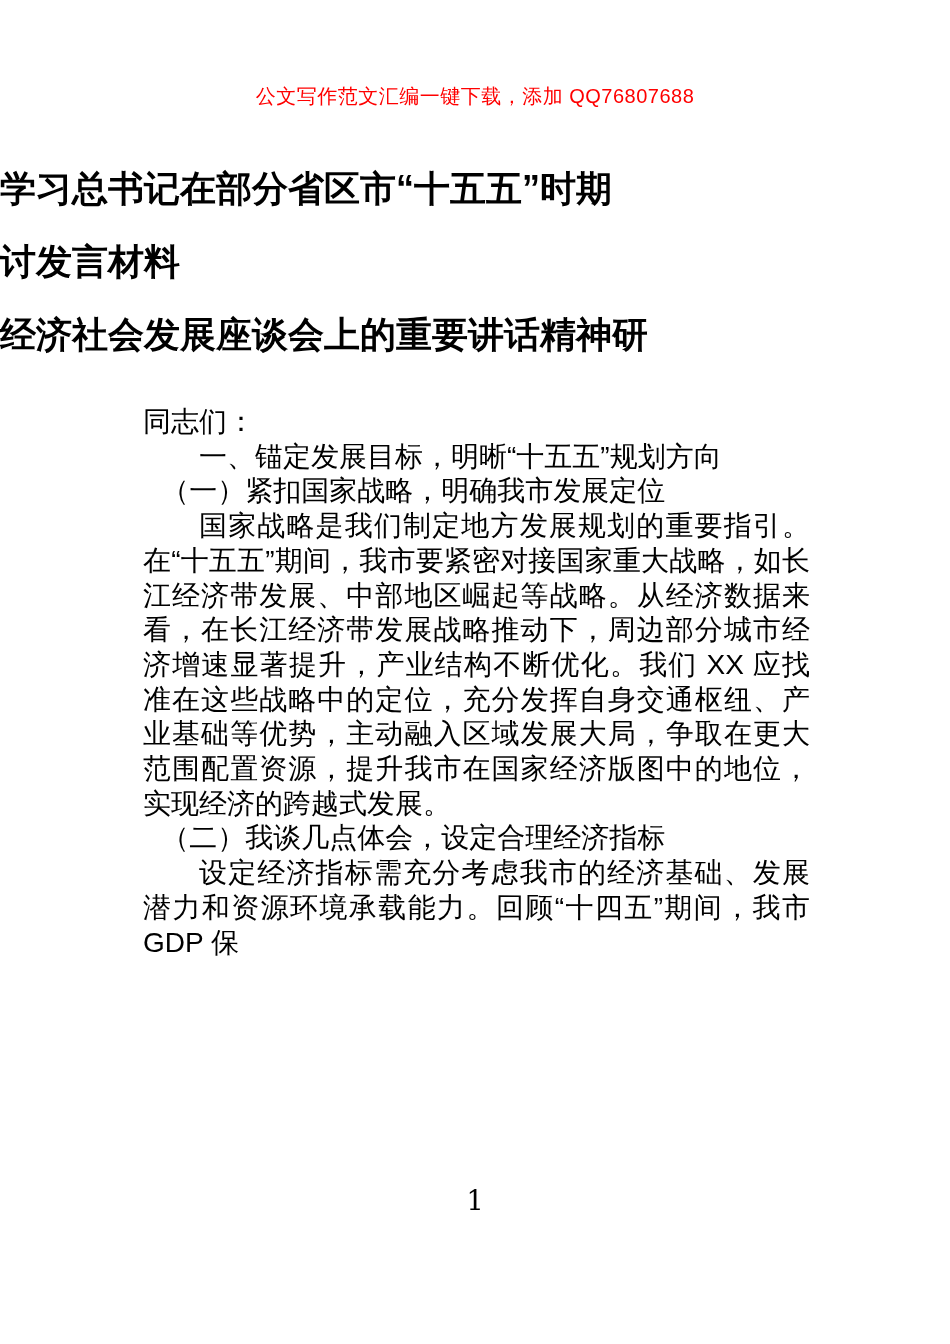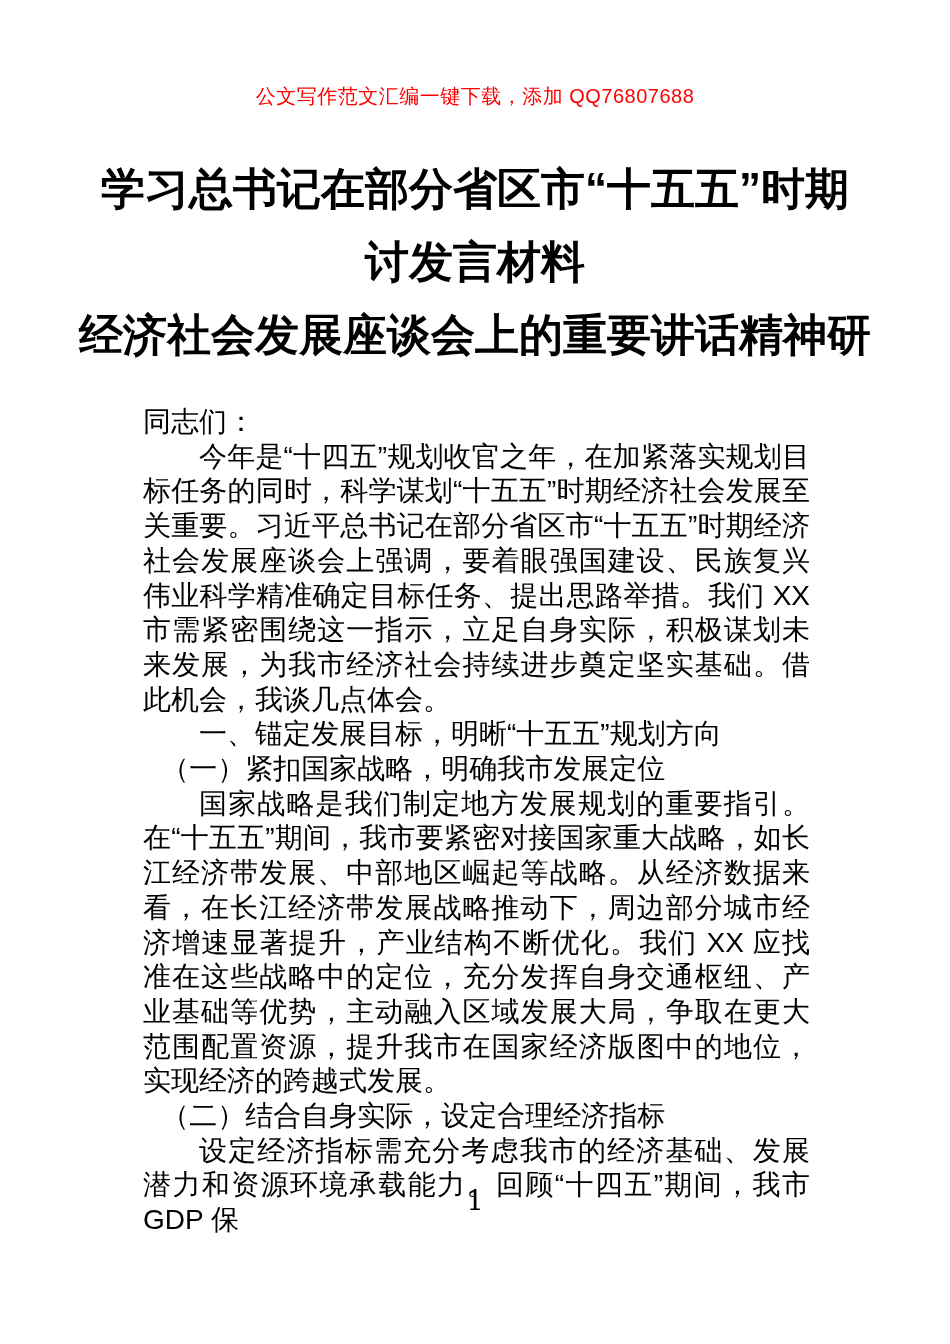--- a/index.html
+++ b/index.html
@@ -20,22 +20,21 @@
     top: 84px; left: 0; right: 0;
     text-align: center;
     font-size: 20px;
     line-height: 24px;
     color: #ff0000;
     letter-spacing: 0.5px;
   }
   .title {
     position: absolute;
     top: 152px; left: 0; right: 0;
-    text-align: center;
-    font-size: 44px;
+    font-size: 36px;
     font-weight: 700;
     line-height: 73px;
     color: #000000;
   }
   .content {
     position: absolute;
     top: 405px; left: 143px;
     width: 667px;
     font-size: 28px;
     line-height: 34.7px;
@@ -66,23 +65,22 @@
   <div class="notice">公文写作范文汇编一键下载，添加 QQ76807688</div>
 
   <div class="title">
     <div>学习总书记在部分省区市“十五五”时期</div>
     <div>讨发言材料</div>
     <div>经济社会发展座谈会上的重要讲话精神研</div>
   </div>
 
   <div class="content">
     <p class="salut">同志们：</p>
-    <p class="para">今年是“十四五”规划收官之年，在加紧落实规划目标任务的同时，科学谋划“十五五”时期经济社会发展至关重要。习近平总书记在部分省区市“十五五”时期经济社会发展座谈会上强调，要着眼强国建设、民族复兴伟业科学精准确定目标任务、提出思路举措。我们 XX 市需紧密围绕这一指示，立足自身实际，积极谋划未来发展，为我市经济社会持续进步奠定坚实基础。借此机会，我谈几点体会。</p>
     <p class="h-num">一、锚定发展目标，明晰“十五五”规划方向</p>
     <p class="h-paren">（一）紧扣国家战略，明确我市发展定位</p>
     <p class="para">国家战略是我们制定地方发展规划的重要指引。在“十五五”期间，我市要紧密对接国家重大战略，如长江经济带发展、中部地区崛起等战略。从经济数据来看，在长江经济带发展战略推动下，周边部分城市经济增速显著提升，产业结构不断优化。我们 XX 应找准在这些战略中的定位，充分发挥自身交通枢纽、产业基础等优势，主动融入区域发展大局，争取在更大范围配置资源，提升我市在国家经济版图中的地位，实现经济的跨越式发展。</p>
-    <p class="h-paren">（二）结合自身实际，设定合理经济指标</p>
+    <p class="h-paren">（二）我谈几点体会，设定合理经济指标</p>
     <p class="para">设定经济指标需充分考虑我市的经济基础、发展潜力和资源环境承载能力。回顾“十四五”期间，我市 GDP 保</p>
   </div>
 
   <div class="page-num">1</div>
 
 </div>
 
 </body></html>

